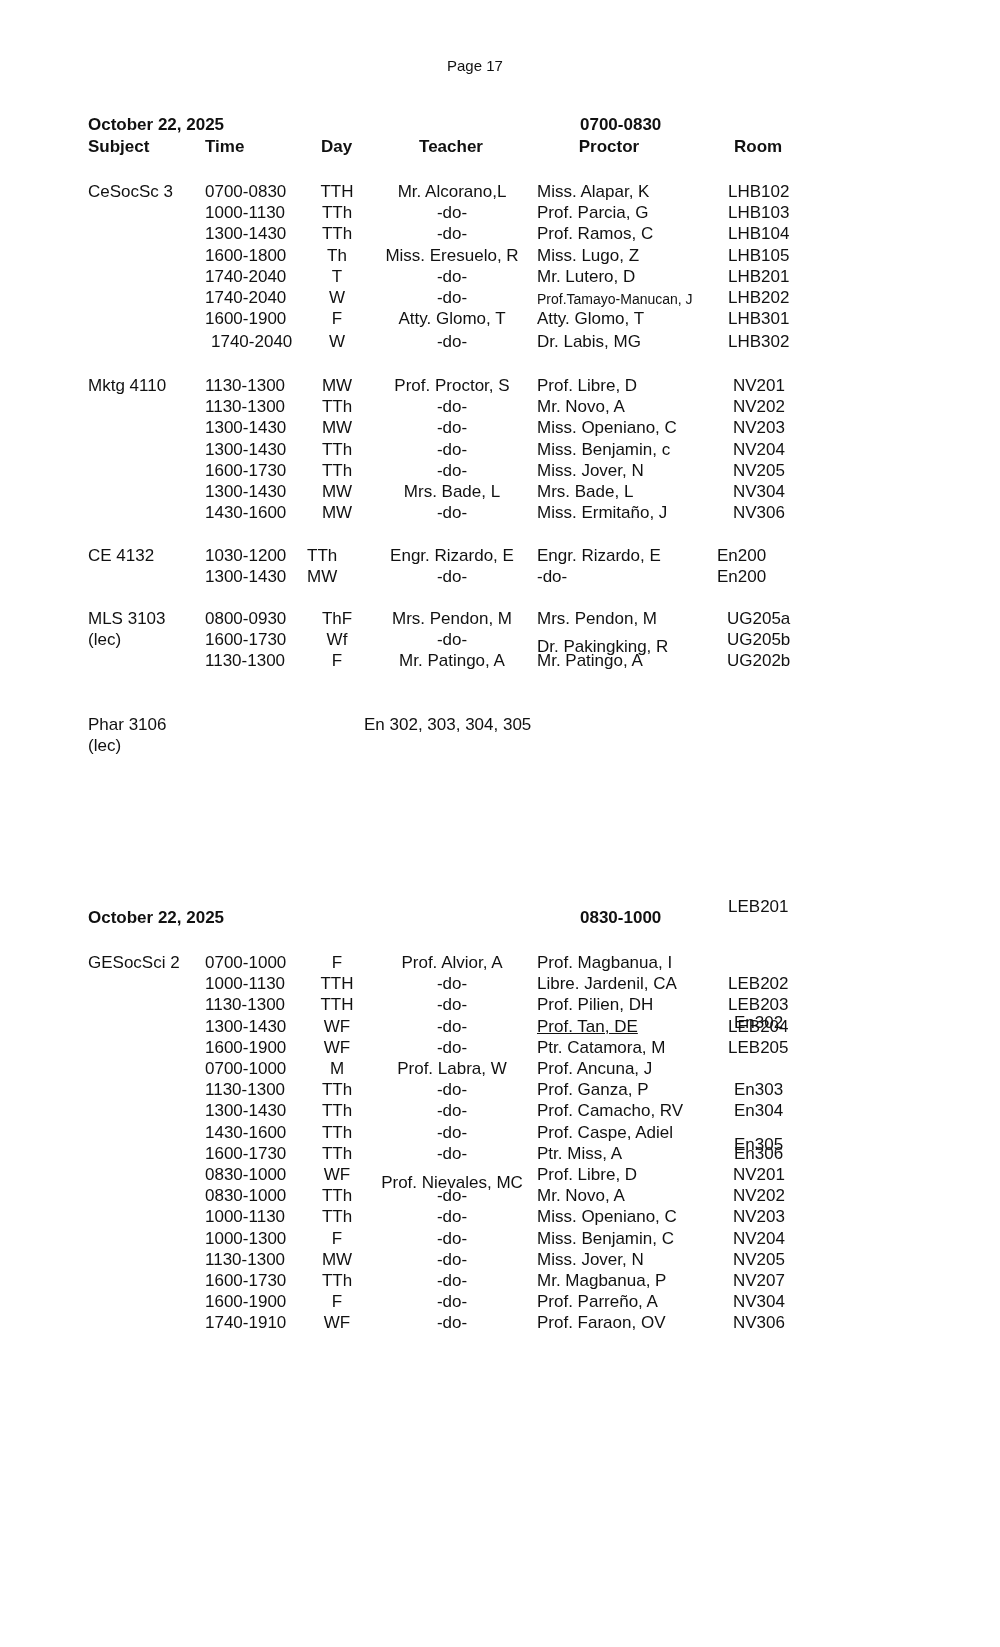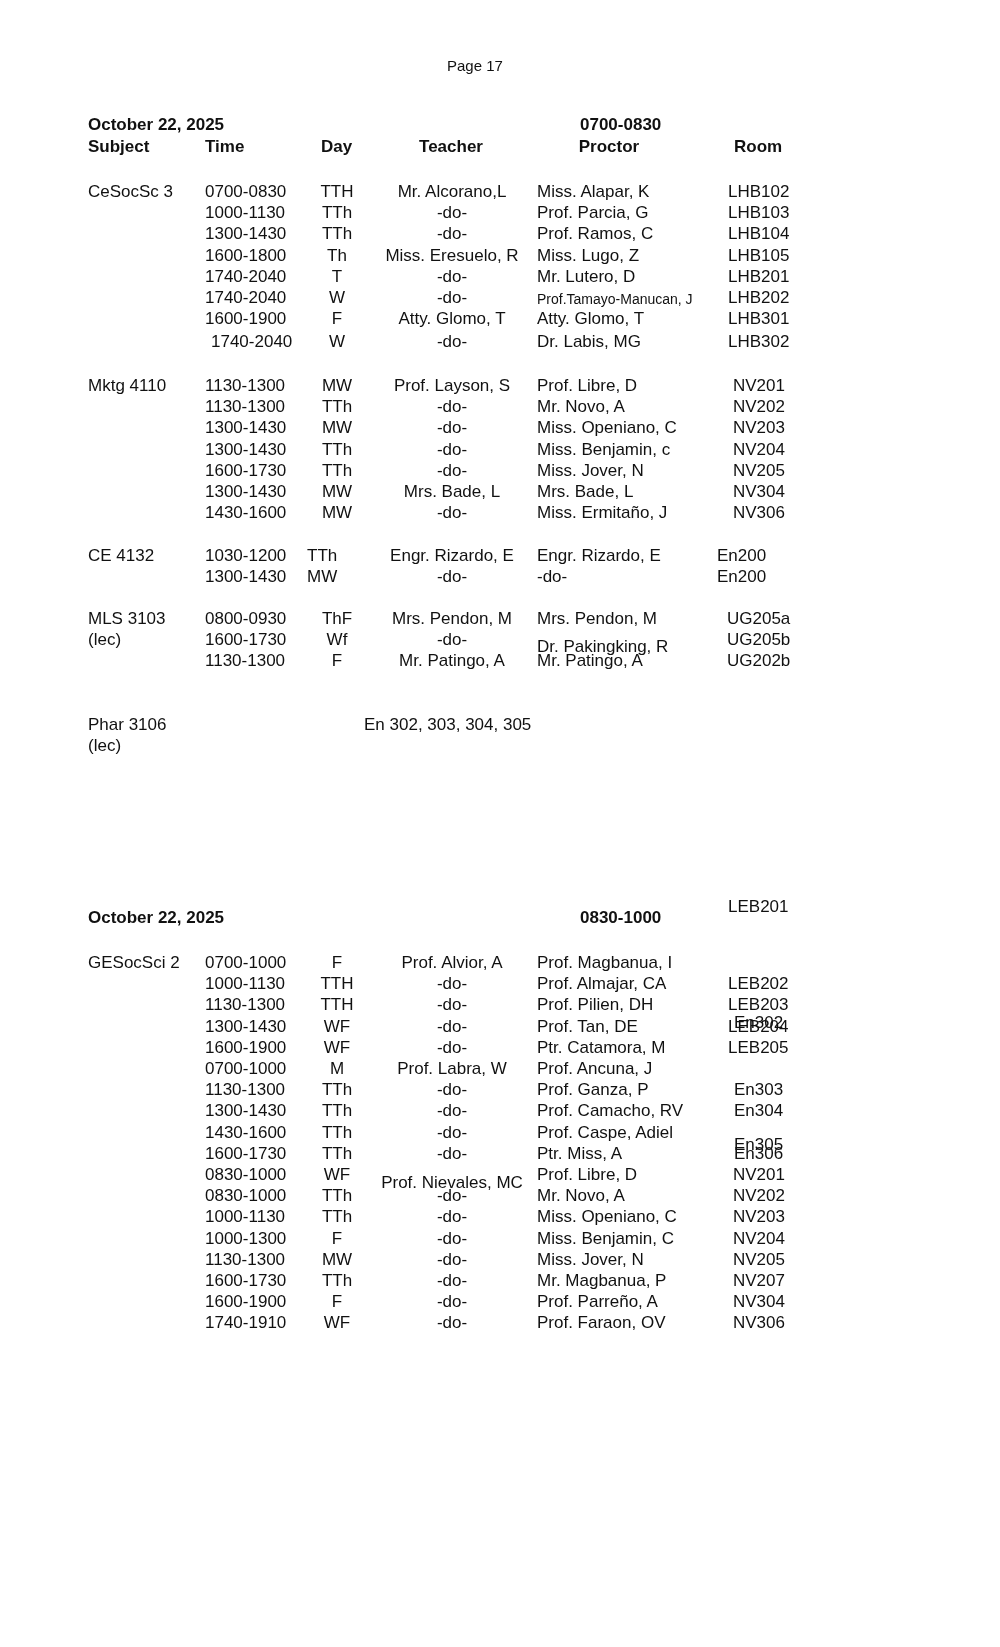--- a/index.html
+++ b/index.html
@@ -68,21 +68,21 @@
       <div class="abs cell " style="top:308.2px;left:537px;">Atty. Glomo, T</div>
       <div class="abs cell " style="top:308.2px;left:728px;">LHB301</div>
       <div class="abs cell " style="top:331.4px;left:211px;">1740-2040</div>
       <div class="abs cell center" style="top:331.4px;left:337px;">W</div>
       <div class="abs cell center" style="top:331.4px;left:452px;">-do-</div>
       <div class="abs cell " style="top:331.4px;left:537px;">Dr. Labis, MG</div>
       <div class="abs cell " style="top:331.4px;left:728px;">LHB302</div>
       <div class="abs cell " style="top:375px;left:88px;">Mktg 4110</div>
       <div class="abs cell " style="top:375px;left:205px;">1130-1300</div>
       <div class="abs cell center" style="top:375px;left:337px;">MW</div>
-      <div class="abs cell center" style="top:375px;left:452px;">Prof. Layson, S</div>
+      <div class="abs cell center" style="top:375px;left:452px;">Prof. Proctor, S</div>
       <div class="abs cell " style="top:375px;left:537px;">Prof. Libre, D</div>
       <div class="abs cell " style="top:375px;left:733px;">NV201</div>
       <div class="abs cell " style="top:396.2px;left:205px;">1130-1300</div>
       <div class="abs cell center" style="top:396.2px;left:337px;">TTh</div>
       <div class="abs cell center" style="top:396.2px;left:452px;">-do-</div>
       <div class="abs cell " style="top:396.2px;left:537px;">Mr. Novo, A</div>
       <div class="abs cell " style="top:396.2px;left:733px;">NV202</div>
       <div class="abs cell " style="top:417.4px;left:205px;">1300-1430</div>
       <div class="abs cell center" style="top:417.4px;left:337px;">MW</div>
       <div class="abs cell center" style="top:417.4px;left:452px;">-do-</div>
@@ -141,31 +141,31 @@
       <div class="abs cell " style="top:714px;left:364px;">En 302, 303, 304, 305</div>
       <div class="abs cell " style="top:952px;left:88px;">GESocSci 2</div>
       <div class="abs cell " style="top:952px;left:205px;">0700-1000</div>
       <div class="abs cell center" style="top:952px;left:337px;">F</div>
       <div class="abs cell center" style="top:952px;left:452px;">Prof. Alvior, A</div>
       <div class="abs cell " style="top:952px;left:537px;">Prof. Magbanua, I</div>
       <div class="abs cell " style="top:896px;left:728px;">LEB201</div>
       <div class="abs cell " style="top:973.2px;left:205px;">1000-1130</div>
       <div class="abs cell center" style="top:973.2px;left:337px;">TTH</div>
       <div class="abs cell center" style="top:973.2px;left:452px;">-do-</div>
-      <div class="abs cell " style="top:973.2px;left:537px;">Prof. Almajar, CA</div>
+      <div class="abs cell " style="top:973.2px;left:537px;">Libre. Jardenil, CA</div>
       <div class="abs cell " style="top:973.2px;left:728px;">LEB202</div>
       <div class="abs cell " style="top:994.4px;left:205px;">1130-1300</div>
       <div class="abs cell center" style="top:994.4px;left:337px;">TTH</div>
       <div class="abs cell center" style="top:994.4px;left:452px;">-do-</div>
       <div class="abs cell " style="top:994.4px;left:537px;">Prof. Pilien, DH</div>
       <div class="abs cell " style="top:994.4px;left:728px;">LEB203</div>
       <div class="abs cell " style="top:1015.6px;left:205px;">1300-1430</div>
       <div class="abs cell center" style="top:1015.6px;left:337px;">WF</div>
       <div class="abs cell center" style="top:1015.6px;left:452px;">-do-</div>
-      <div class="abs cell " style="top:1015.6px;left:537px;">Prof. Tan, DE</div>
+      <div class="abs cell " style="top:1015.6px;left:537px;text-decoration:underline;">Prof. Tan, DE</div>
       <div class="abs cell " style="top:1015.6px;left:728px;">LEB204</div>
       <div class="abs cell " style="top:1036.8px;left:205px;">1600-1900</div>
       <div class="abs cell center" style="top:1036.8px;left:337px;">WF</div>
       <div class="abs cell center" style="top:1036.8px;left:452px;">-do-</div>
       <div class="abs cell " style="top:1036.8px;left:537px;">Ptr. Catamora, M</div>
       <div class="abs cell " style="top:1036.8px;left:728px;">LEB205</div>
       <div class="abs cell " style="top:1058px;left:205px;">0700-1000</div>
       <div class="abs cell center" style="top:1058px;left:337px;">M</div>
       <div class="abs cell center" style="top:1058px;left:452px;">Prof. Labra, W</div>
       <div class="abs cell " style="top:1058px;left:537px;">Prof. Ancuna, J</div>

